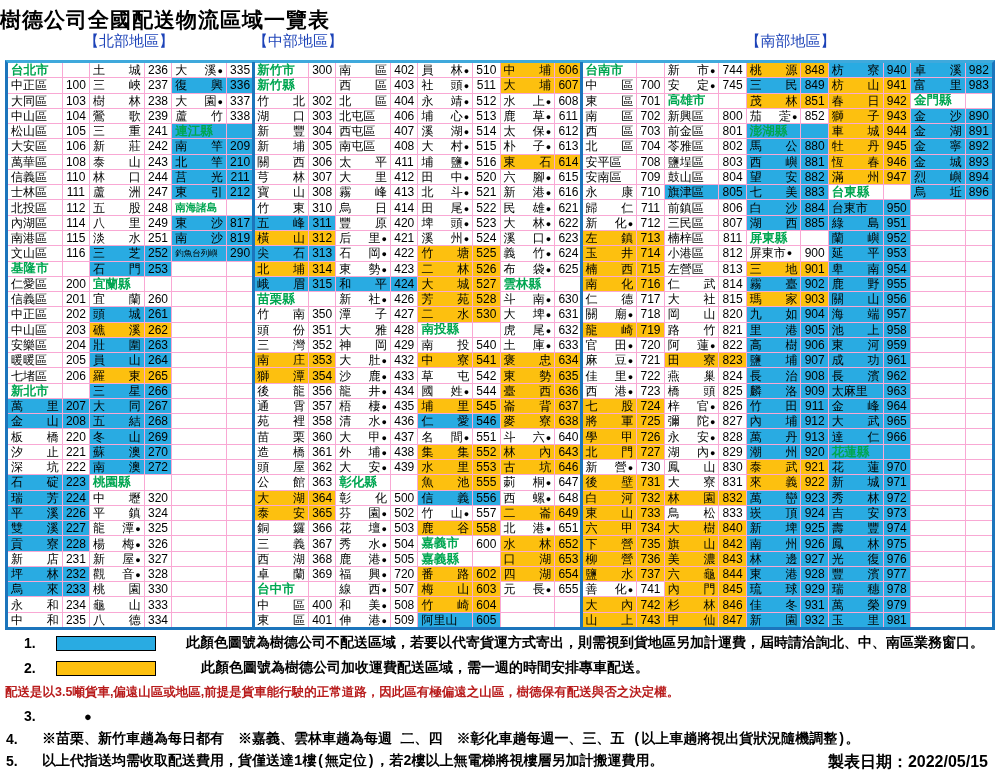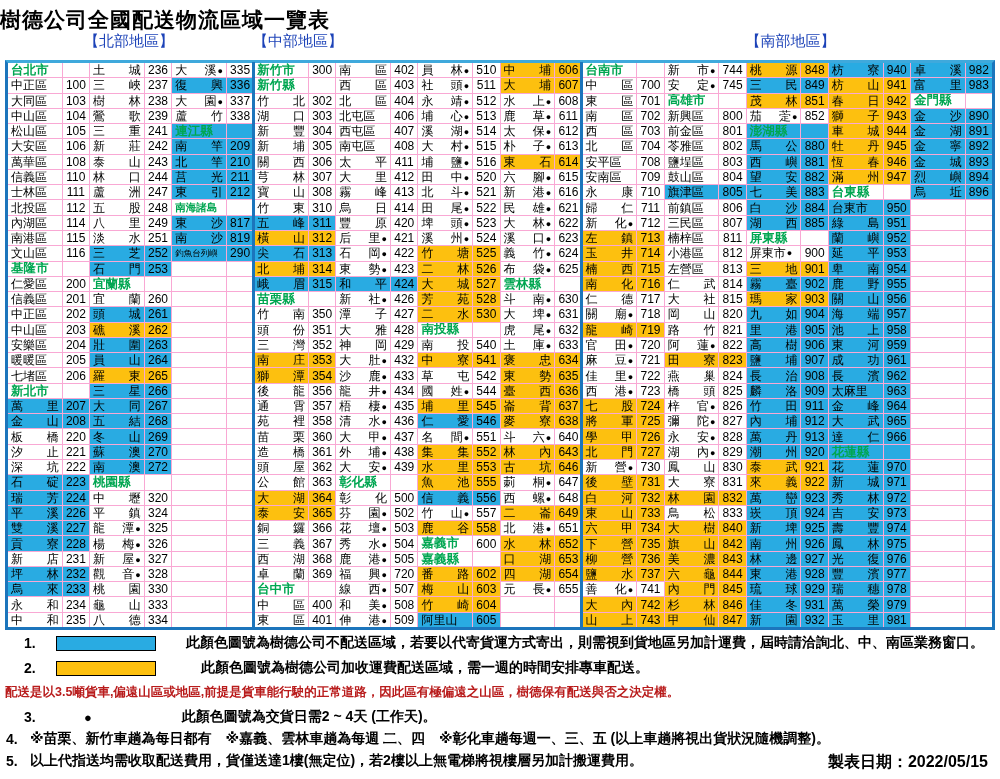--- a/index.html
+++ b/index.html
@@ -29,21 +29,21 @@
   .dot{font-size:9px;margin-left:1px}
   .note{position:absolute;display:flex;align-items:center;font-size:14px;font-weight:bold;}
   .nnum{margin-left:24px;width:20px;}
   .nnum.tight{margin-left:6px;width:18px;}
   .swatch{width:100px;height:15px;border:1px solid #000;box-sizing:border-box;margin-left:12px;}
   .sw-cyan{background:#29ABE2}
   .sw-yellow{background:#FDC00F}
   .ntext{margin-left:30px;}
   .ntext.more{margin-left:45px;}
   .ntext.after-dot{margin-left:90px;}
-  .ntext.flush{margin-left:6px;}
+  .ntext.flush{margin-left:18px;font-family:Liberation Mono, monospace;}
   .dot3{margin-left:40px;font-size:13px;}
   .redwarn{position:absolute;left:5px;top:684px;font-size:12.5px;font-weight:bold;color:#b91c1c;}
   .date{position:absolute;right:12px;top:752px;font-size:16px;font-weight:bold;}
 </style>
 </head>
 <body>
 
 <div class="title">樹德公司全國配送物流區域一覽表</div>
 
 <div class="sections">
@@ -2019,21 +2019,20 @@
   <span class="nnum">2.</span>
   <span class="swatch sw-yellow"></span>
   <span class="ntext more">此顏色圖號為樹德公司加收運費配送區域，需一週的時間安排專車配送。</span>
 </div>
 
 <div class="redwarn">配送是以3.5噸貨車,偏遠山區或地區,前提是貨車能行駛的正常道路，因此區有極偏遠之山區，樹德保有配送與否之決定權。</div>
 
 <div class="note" style="top:708px">
   <span class="nnum">3.</span>
   <span class="dot3">●</span>
-  <span class="ntext after-dot">此顏色圖號為交貨日需2 ~ 4天 (工作天)。</span>
 </div>
 
 <div class="note" style="top:730px">
   <span class="nnum tight">4.</span>
   <span class="ntext flush">※苗栗、新竹車趟為每日都有　※嘉義、雲林車趟為每週 二、四　※彰化車趟每週一、三、五 (以上車趟將視出貨狀況隨機調整)。</span>
 </div>
 
 <div class="note" style="top:752px">
   <span class="nnum tight">5.</span>
   <span class="ntext flush">以上代指送均需收取配送費用，貨僅送達1樓(無定位)，若2樓以上無電梯將視樓層另加計搬運費用。</span>

